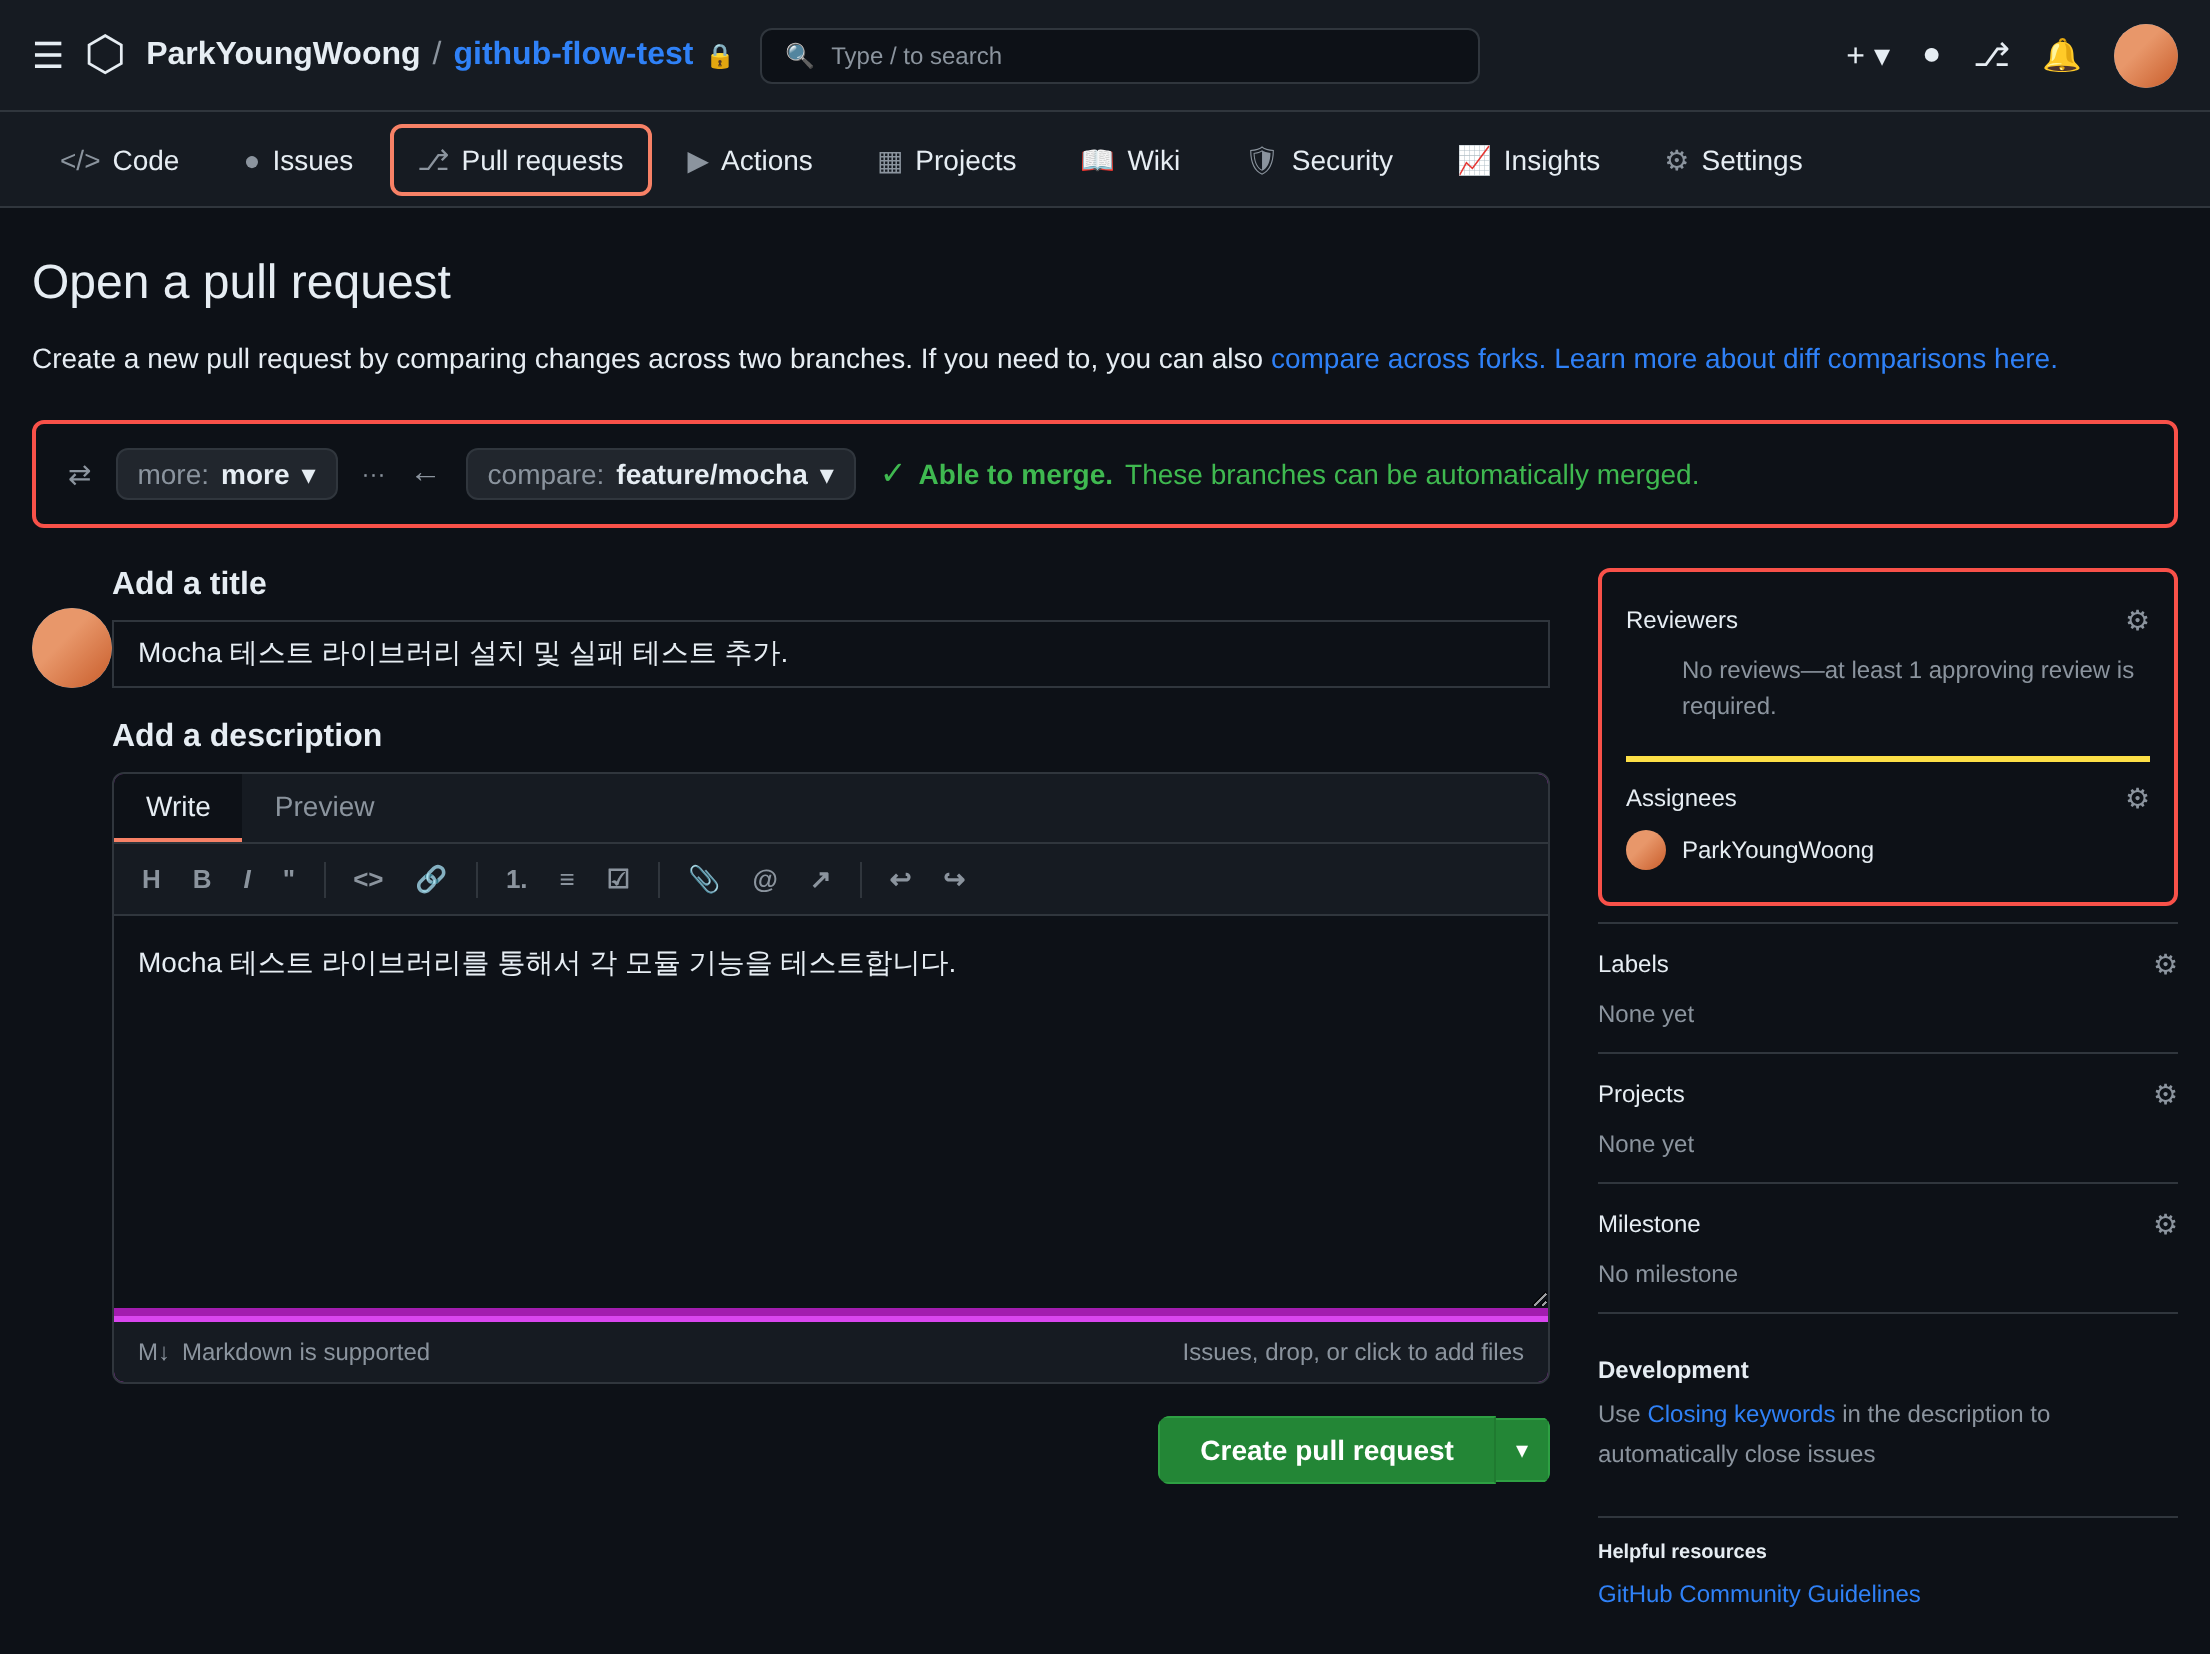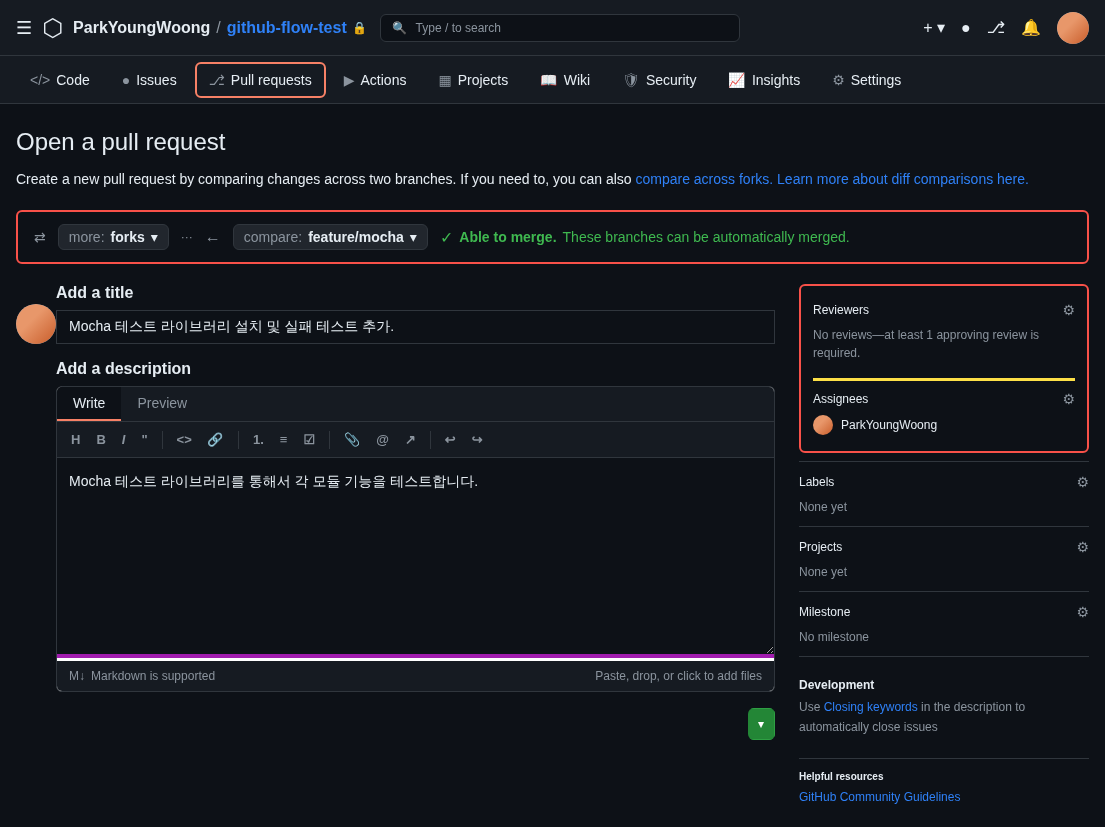--- a/index.html
+++ b/index.html
@@ -162,21 +162,21 @@
       margin-bottom: 16px;
     }
 
     .desc-label { margin-bottom: 8px; }
 
     
     .editor-container {
       border: 1px solid #30363d;
       border-radius: 6px;
       overflow: hidden;
-      background: #ffffff;
+      background: #d946ef;
     }
     .editor-tabs {
       display: flex;
       border-bottom: 1px solid #30363d;
       background: #161b22;
     }
     .editor-tab {
       padding: 8px 16px;
       cursor: pointer;
       font-size: 14px;
@@ -319,20 +319,21 @@
       padding: 8px 0;
     }
     .sidebar-inner-section + .sidebar-inner-section {
       border-top: 1px solid #30363d;
     }
 
     .reviewer-note {
       font-size: 12px;
       color: #8b949e;
       line-height: 1.5;
+      margin-left: 28px;
     }
 
     
     .dev-section { padding: 21px 0; border-top: 1px solid #30363d; }
     .dev-title { font-size: 12px; font-weight: 600; color: #e6edf3; margin-bottom: 6px; }
     .dev-text { font-size: 12px; color: #8b949e; line-height: 1.6; }
     .dev-text a { color: #2f81f7; text-decoration: none; }
 
     .helpful-section { padding: 12px 0; border-top: 1px solid #30363d; }
     .helpful-title { font-size: 10px; font-weight: 600; color: #e6edf3; margin-bottom: 6px; }
@@ -431,21 +432,21 @@
   <p class="page-description">
     <span>Create a new pull request by comparing changes across two branches. If you need to, you can also</span>
     <a href="#">compare across forks.</a>
     <a href="#">Learn more about diff comparisons here.</a>
   </p>
 
   <div class="branch-bar">
     <span class="switch-icon">⇄</span>
     <div class="branch-select">
       <span class="label">more:</span>
-      <span class="value">forks</span>
+      <span class="value">more</span>
       <span>▾</span>
     </div>
     <span class="dots-icon">···</span>
     <span class="arrow-icon">←</span>
     <div class="branch-select">
       <span class="label">compare:</span>
       <span class="value">feature/mocha</span>
       <span>▾</span>
     </div>
     <div class="merge-status">
@@ -493,26 +494,27 @@
               <div class="toolbar-sep"></div>
               <button class="toolbar-btn">↩</button>
               <button class="toolbar-btn">↪</button>
             </div>
             <textarea class="editor-textarea" style="">Mocha 테스트 라이브러리를 통해서 각 모듈 기능을 테스트합니다.</textarea>
             <div class="editor-footer">
               <div class="editor-footer-left">
                 <span>M↓</span>
                 <span>Markdown is supported</span>
               </div>
-              <span class="editor-footer-right">Paste, drop, or click to add files</span>
+              <span class="editor-footer-right">Issues, drop, or click to add files</span>
             </div>
           </div>
 
           <div class="create-btn-row">
             <div class="create-btn">
+              <button class="create-btn-main">Create pull request</button>
               <button class="create-btn-arrow">▾</button>
             </div>
           </div>
         </div>
       </div>
     </div>
 
     <div class="sidebar">
 
       <div class="sidebar-highlight">

